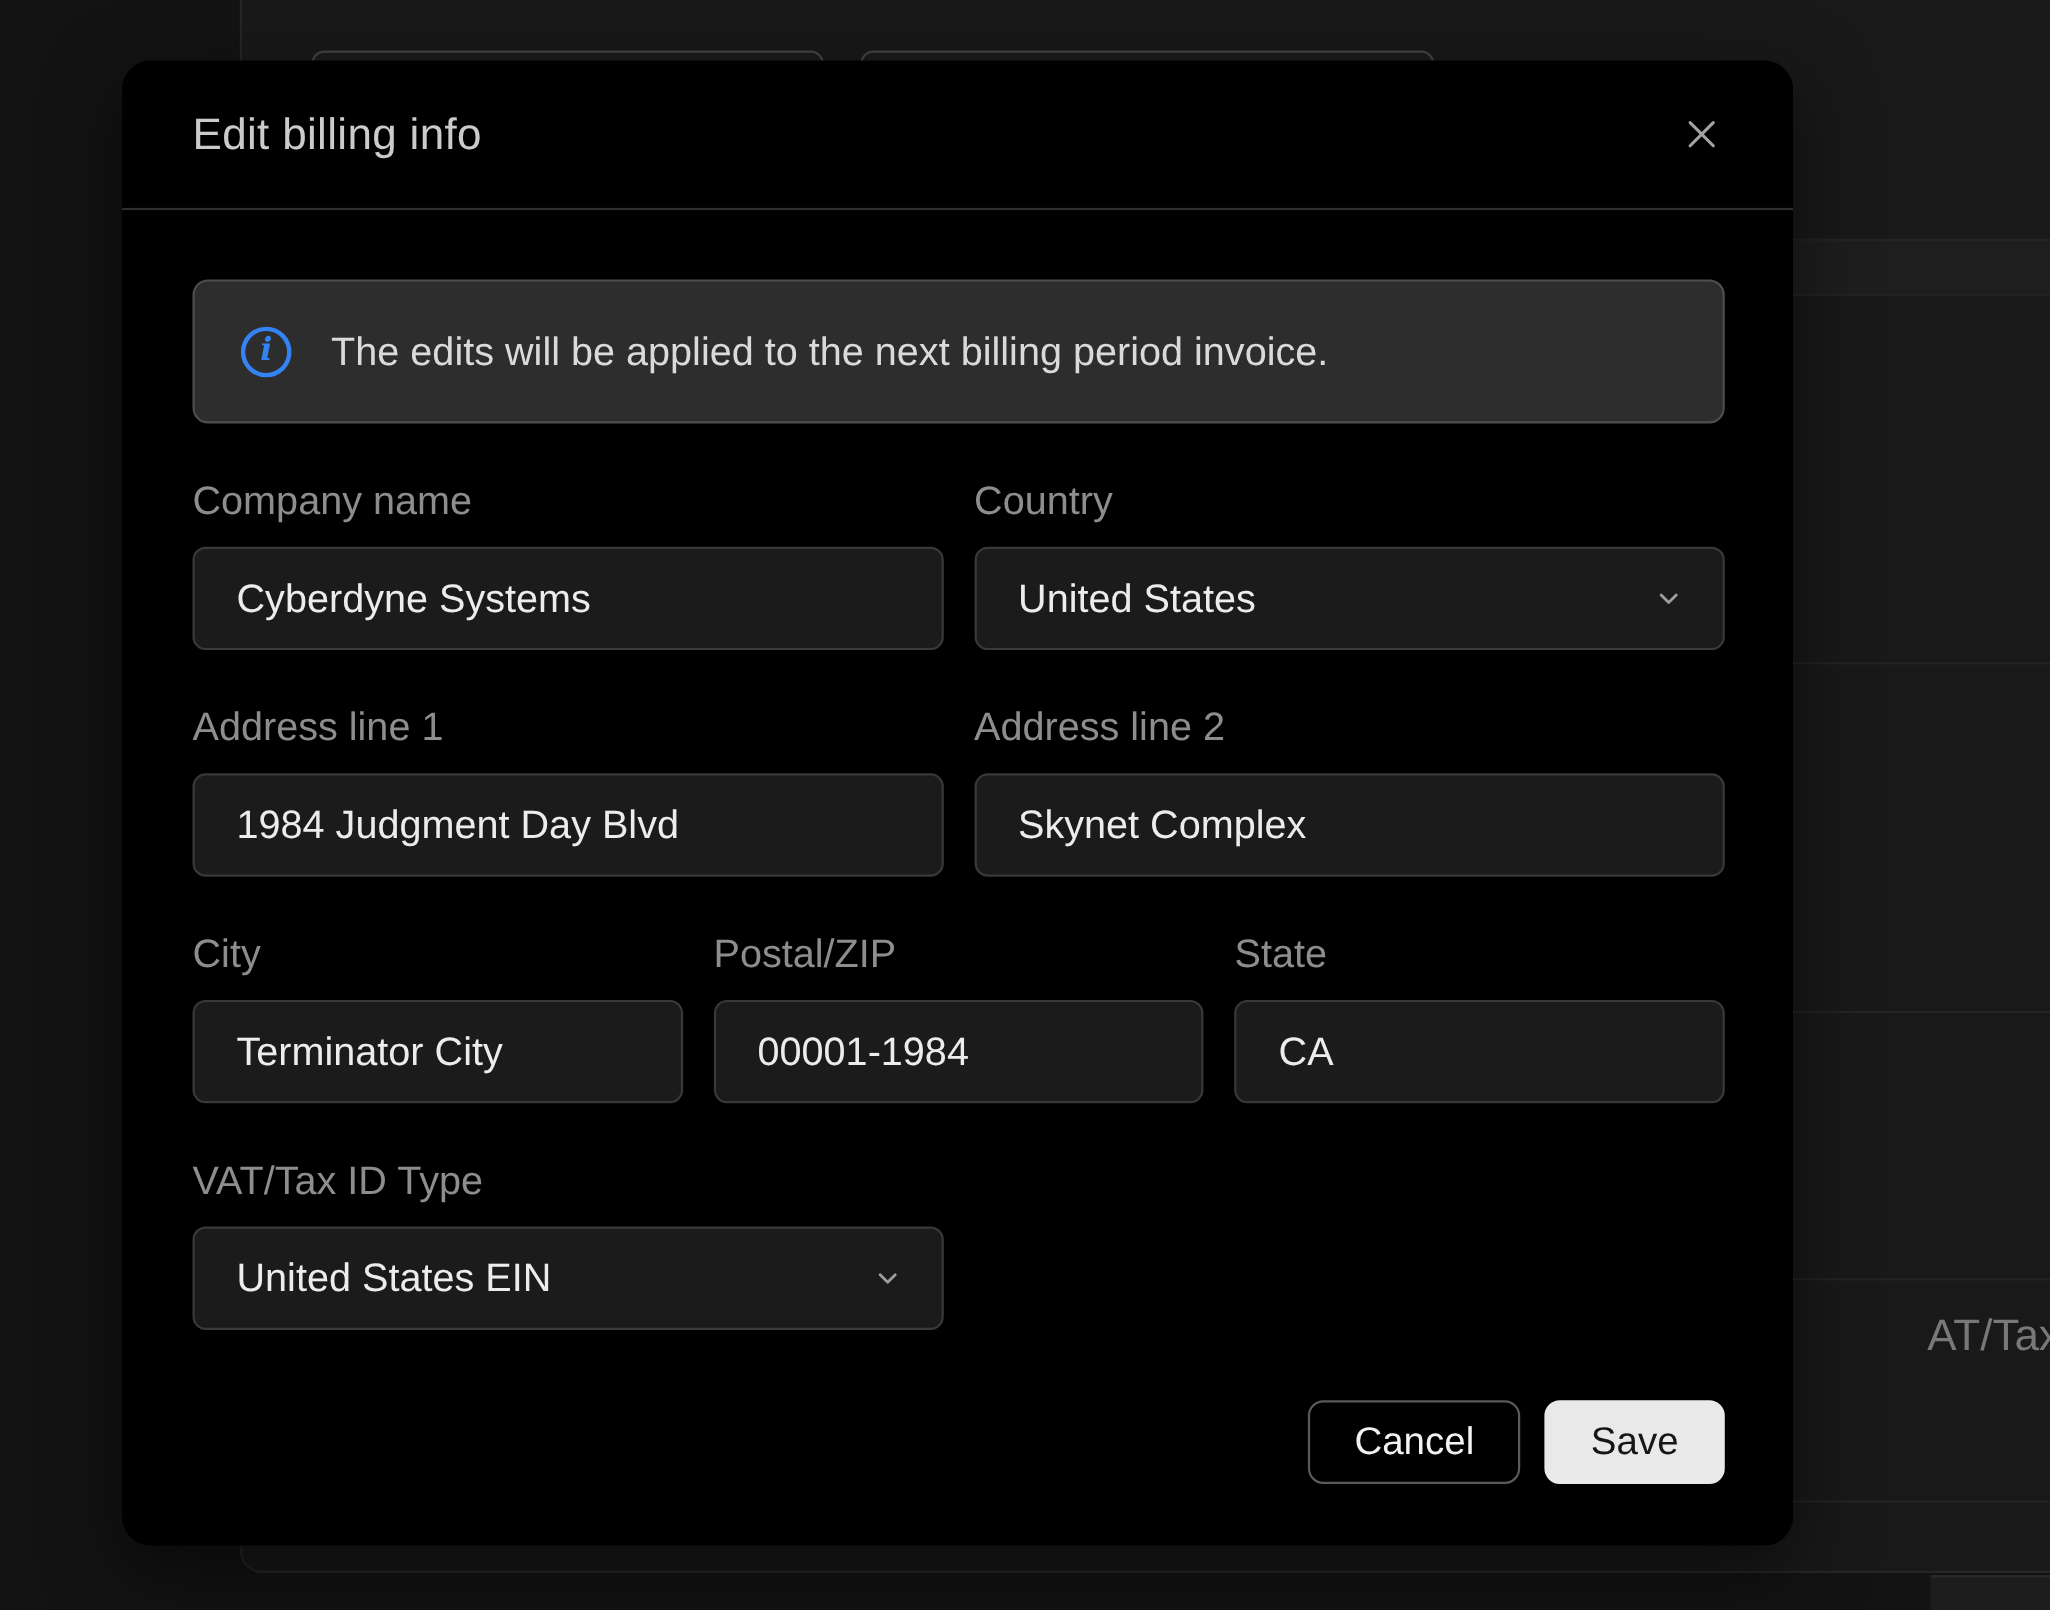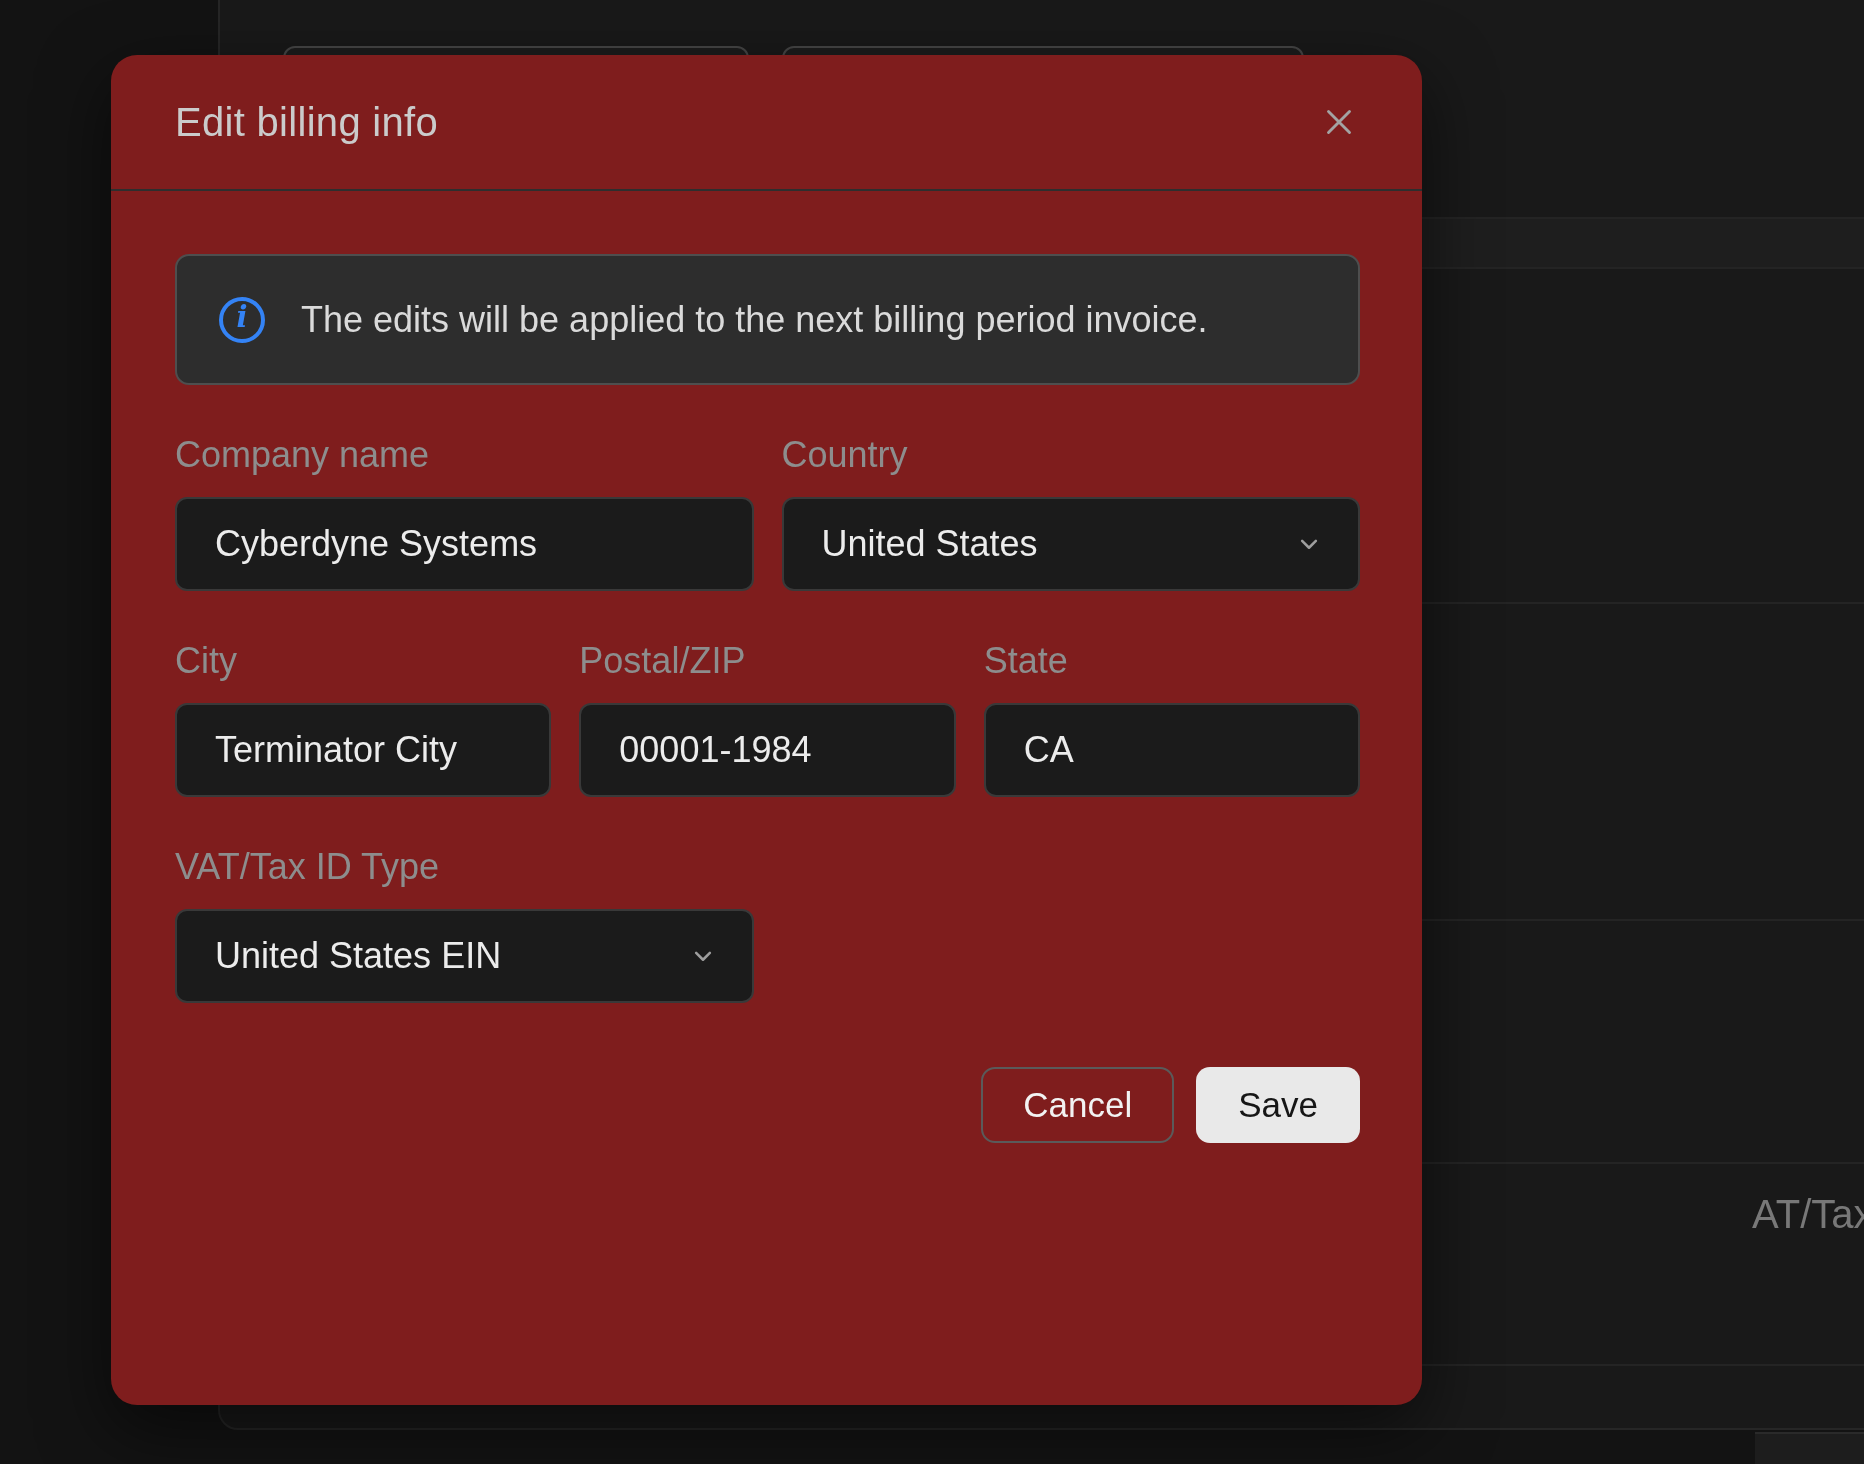--- a/index.html
+++ b/index.html
@@ -34,22 +34,22 @@
     font-size: 40px; color: #787878; white-space: nowrap;
   }
   .bg-bottom-band {
     position: absolute; left: 1755px; top: 1432px; width: 109px; height: 32px;
     background: #1d1d1d; border-top: 2px solid #2a2a2a;
   }
 
   
   .modal {
     position: absolute; left: 111px; top: 55px;
-    width: 1311px; height: 1350px;
-    background: #7f1d1d;
+    width: 1519px; height: 1350px;
+    background: #000000;
     border-radius: 26px;
     box-shadow: 0 24px 70px rgba(0,0,0,.55);
     box-sizing: border-box;
   }
   .modal-header {
     height: 136px;
     display: flex; align-items: center;
     padding: 0 52px 0 64px;
     border-bottom: 2px solid #2e2e2e;
     box-sizing: border-box;
@@ -169,20 +169,30 @@
         <label>Country</label>
         <div class="control select" role="combobox">
           <span>United States</span>
           <svg class="chev" viewBox="0 0 24 24">
             <path d="M6.5 9.5 L12 15 L17.5 9.5" stroke="#9e9e9e" stroke-width="2" fill="none" stroke-linecap="round" stroke-linejoin="round"></path>
           </svg>
         </div>
       </div>
     </div>
 
+    <div class="grid cols-2">
+      <div class="field">
+        <label>Address line 1</label>
+        <input class="control" type="text" value="1984 Judgment Day Blvd" style="">
+      </div>
+      <div class="field">
+        <label>Address line 2</label>
+        <input class="control" type="text" value="Skynet Complex" style="">
+      </div>
+    </div>
 
     <div class="grid cols-3">
       <div class="field">
         <label>City</label>
         <input class="control" type="text" value="Terminator City" style="">
       </div>
       <div class="field">
         <label>Postal/ZIP</label>
         <input class="control" type="text" value="00001-1984" style="">
       </div>

